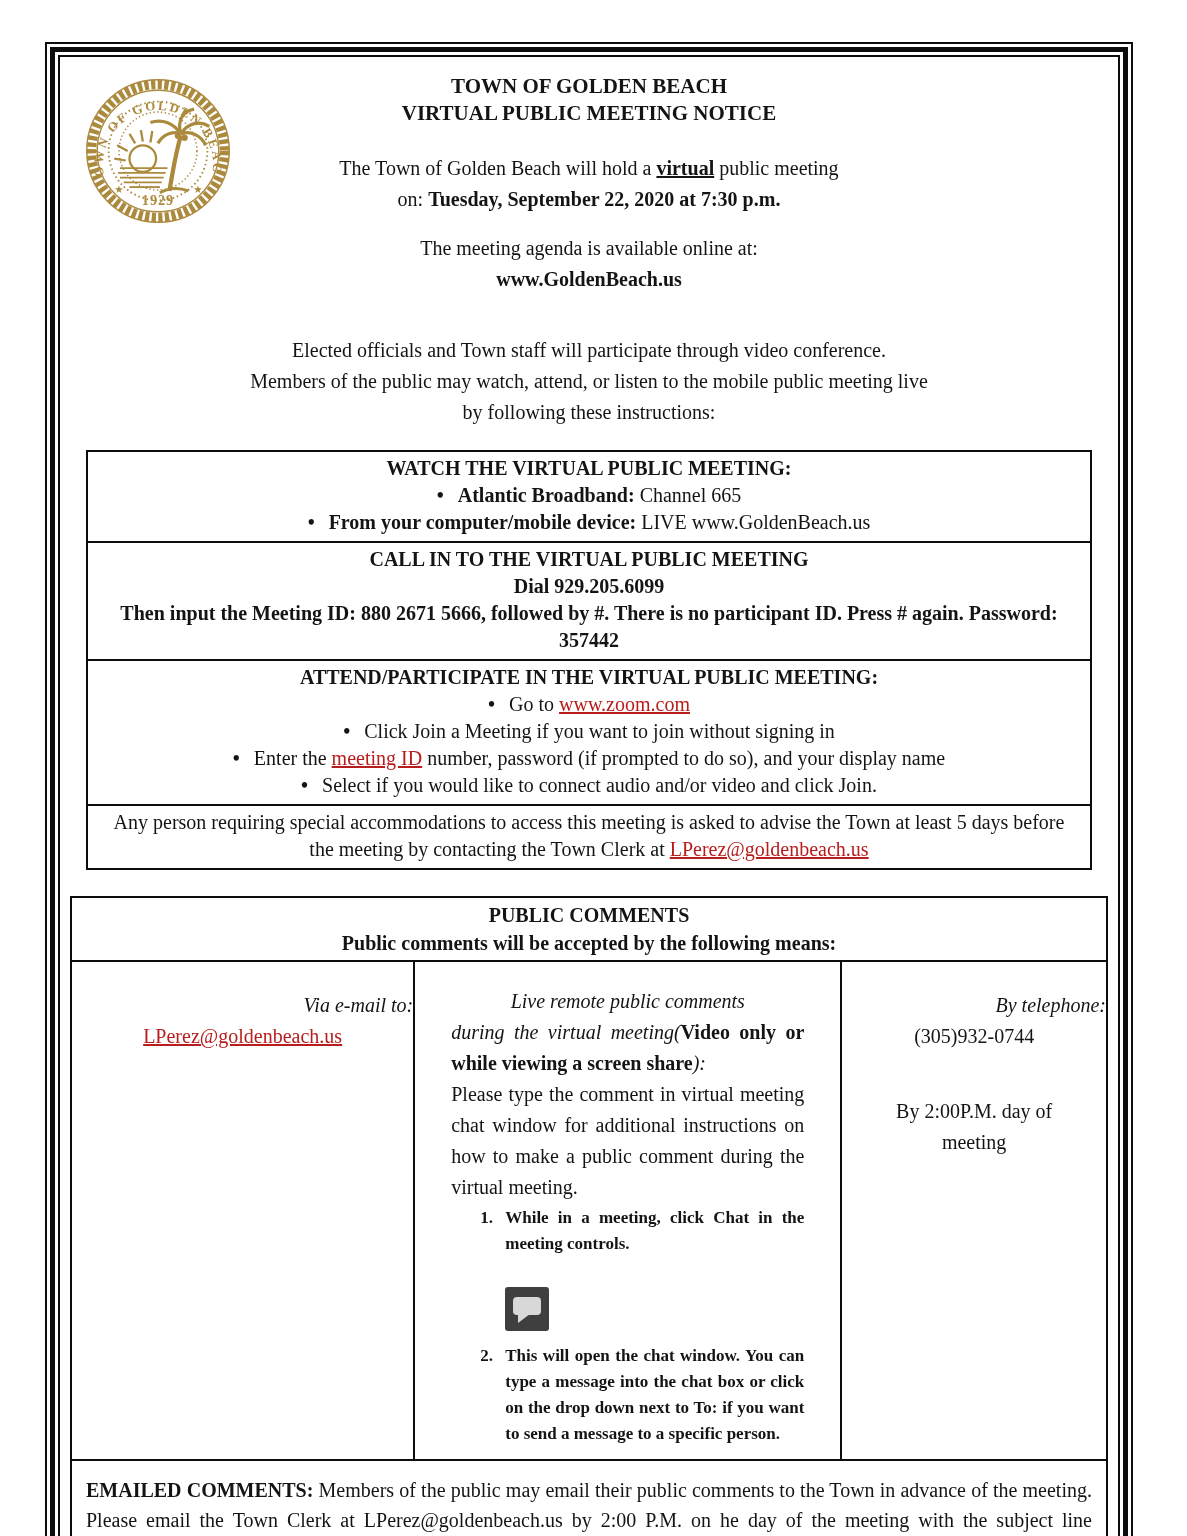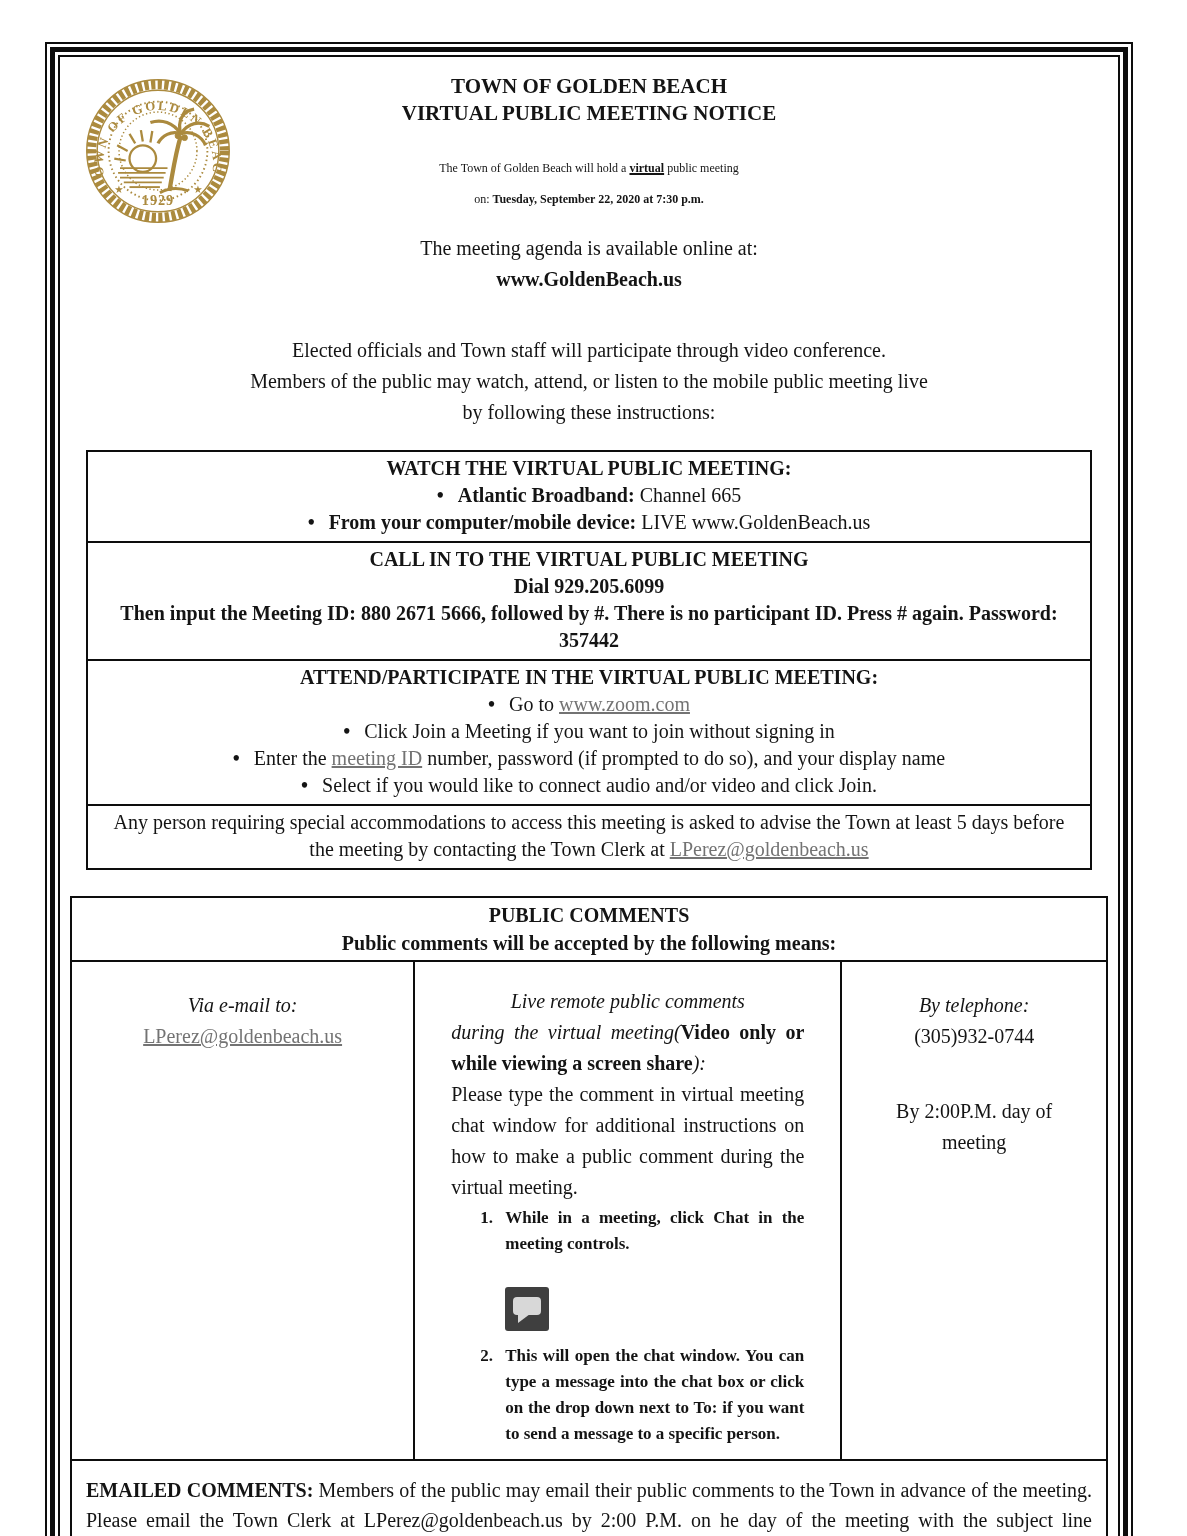--- a/index.html
+++ b/index.html
@@ -13,27 +13,27 @@
     position:absolute;left:45px;top:42px;width:1088px;
     border:2px solid #0d0d0d;padding:3px;box-sizing:border-box;
   }
   .frame-mid{border:5px solid #0d0d0d;padding:3px;}
   .frame-inner{border:2px solid #0d0d0d;padding:0 10px 14px;position:relative;}
 
   .seal{position:absolute;left:22px;top:14px;width:152px;height:160px;}
 
   .header-block{text-align:center;padding-top:16px;}
   .title-line{font-weight:bold;font-size:21px;line-height:27px;}
-  .intro-block{margin-top:26px;font-size:12px;line-height:31px;}
+  .intro-block{margin-top:26px;font-size:20px;line-height:31px;}
   .virtual{font-weight:bold;text-decoration:underline;text-decoration-thickness:2px;}
   .b{font-weight:bold;}
   .agenda-block{margin-top:18px;font-size:20px;line-height:31px;}
   .participate-block{margin-top:40px;font-size:20px;line-height:31px;}
 
-  a.doc-link{color:#737373;text-decoration:underline;}
+  a.doc-link{color:#b91c1c;text-decoration:underline;}
 
   
   .itable{
     width:1002px;margin:22px auto 0;border:2px solid #0d0d0d;
     font-size:20px;text-align:center;
   }
   .itable .irow{padding:3px 12px 5px;line-height:27px;}
   .itable .irow + .irow{border-top:2px solid #0d0d0d;}
   .ihead{font-weight:bold;}
   .bullet-line::before{content:"\2022";font-weight:bold;margin-right:14px;}
@@ -42,21 +42,21 @@
   .ctable{
     width:100%;margin:26px auto 0;border:2px solid #0d0d0d;
     box-sizing:border-box;font-size:20px;
   }
   .chead{border-bottom:2px solid #0d0d0d;text-align:center;font-weight:bold;line-height:28px;padding:3px 0;}
   .cbody{display:flex;align-items:stretch;min-height:420px;}
   .cell{box-sizing:border-box;line-height:31px;}
   .cell-email{width:33%;text-align:center;padding-top:28px;}
   .cell-live{width:41.5%;border-left:2px solid #0d0d0d;border-right:2px solid #0d0d0d;padding:24px 36px 10px;}
   .cell-phone{width:25.5%;text-align:center;padding-top:28px;}
-  .it{font-style:italic;}
+  .it{font-style:italic;text-align:right;}
   .live-title{text-align:center;font-style:italic;}
   .live-during{text-align:justify;}
   .live-during .paren-bold{font-style:normal;font-weight:bold;}
   .live-body{text-align:justify;}
   .steps{margin:2px 0 0;padding-left:46px;font-weight:bold;font-size:17px;line-height:26px;}
   .steps li{text-align:justify;padding-left:8px;margin-bottom:2px;}
   .chat-icon-wrap{display:block;margin:30px 0 12px;}
   .chat-icon-wrap svg{width:44px;height:44px;display:block;}
   .phone-deadline{max-width:212px;margin:44px auto 0;}
   .cfoot{border-top:2px solid #0d0d0d;padding:14px 14px 8px;line-height:30px;text-align:justify;text-align-last:justify;}

